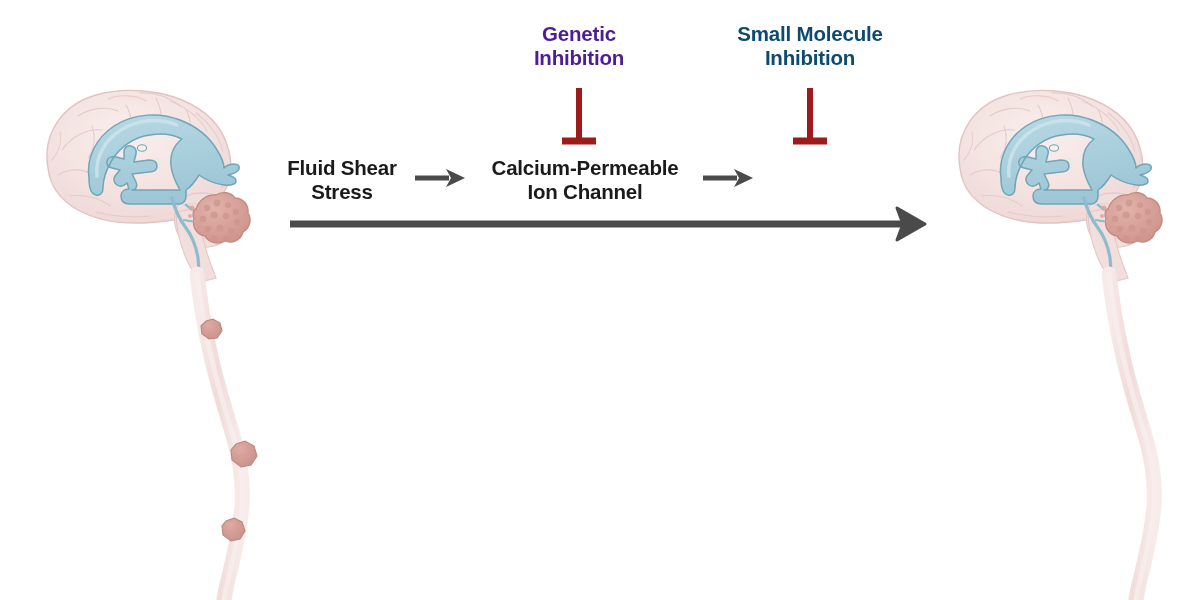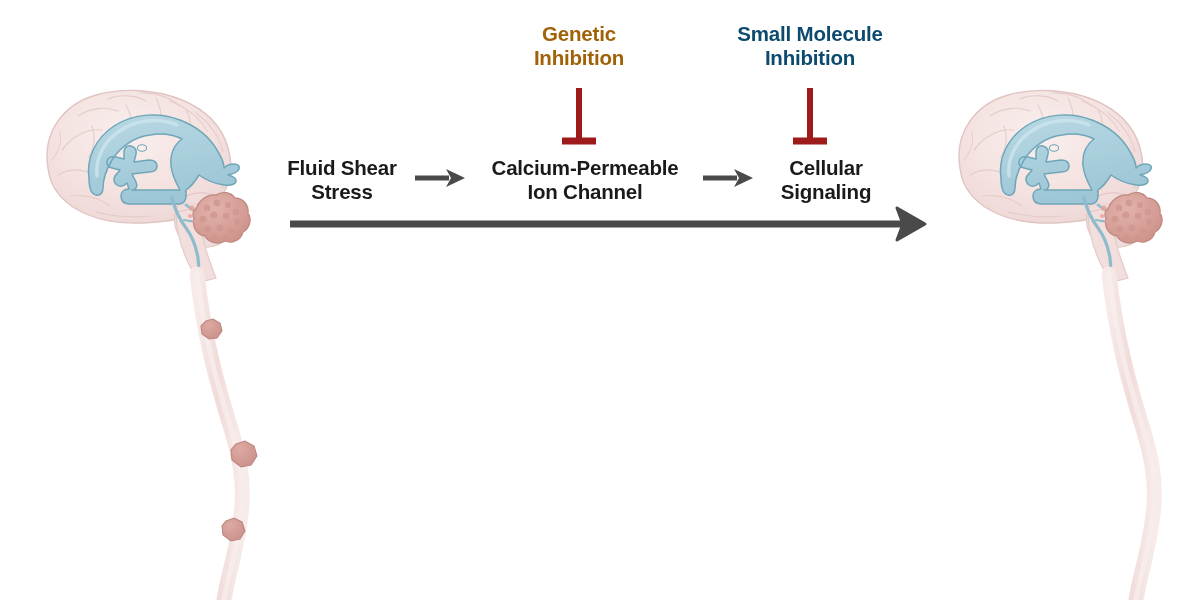--- a/index.html
+++ b/index.html
@@ -263,28 +263,26 @@
     <g>
       <line x1="579" y1="88" x2="579" y2="140" stroke="#9e1b1b" stroke-width="6"></line>
       <line x1="562" y1="141" x2="596" y2="141" stroke="#9e1b1b" stroke-width="7"></line>
     </g>
     <g>
       <line x1="810" y1="88" x2="810" y2="140" stroke="#9e1b1b" stroke-width="6"></line>
       <line x1="793" y1="141" x2="827" y2="141" stroke="#9e1b1b" stroke-width="7"></line>
     </g>
   </svg>
 
-  <div class="inhibitor-label" style="left:479px; top:22px; width:200px; color:#a16207;">Genetic
+  <div class="inhibitor-label" style="left:479px; top:22px; width:200px; color:#4c1d95;">Genetic
 Inhibition</div>
 
   <div class="inhibitor-label" style="left:710px; top:22px; width:200px; color:#0c4a6e;">Small Molecule
 Inhibition</div>
 
   <div class="pathway-label" style="left:467px; top:156px; width:236px;">Calcium-Permeable
 Ion Channel</div>
 
   <div class="pathway-label" style="left:272px; top:156px; width:140px;">Fluid Shear
 Stress</div>
 
-  <div class="pathway-label" style="left:752px; top:156px; width:148px;">Cellular
-Signaling</div>
 
 </div>
 
 </body></html>

